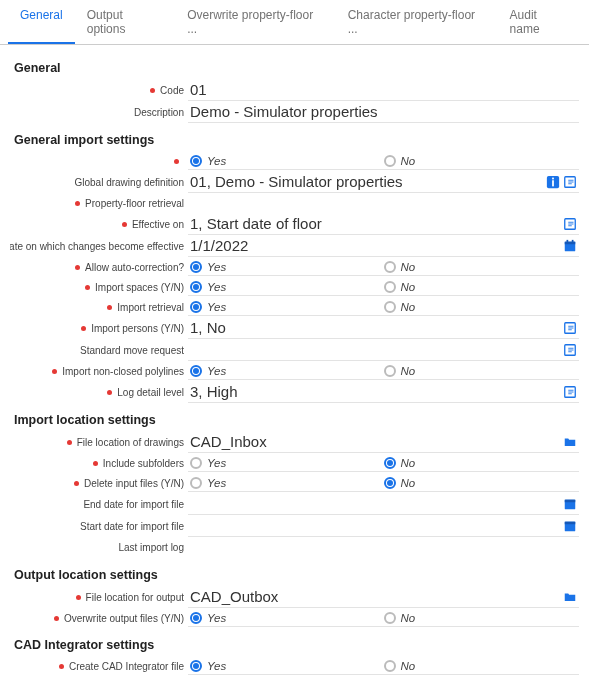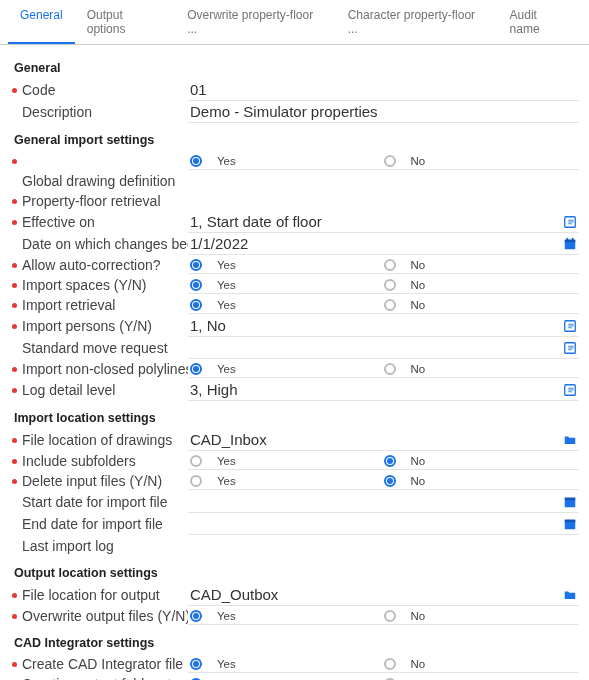--- a/index.html
+++ b/index.html
@@ -38,25 +38,26 @@
     align-items: center;
     min-height: 20px;
     padding: 0;
   }
   .label-cell {
     width: 178px;
     flex-shrink: 0;
     display: flex;
     align-items: center;
     padding: 1px 4px 1px 2px;
-    font-size: 14px;
+    font-size: 10px;
     color: #444;
     white-space: nowrap;
     overflow: hidden;
     text-overflow: ellipsis;
+    justify-content: flex-end;
   }
   .req-dot {
     width: 5px; height: 5px;
     background: #e53935;
     border-radius: 50%;
     margin-right: 5px;
     flex-shrink: 0;
   }
   .req-dot.hidden { background: transparent; }
   .value-cell {
@@ -78,24 +79,25 @@
     background: transparent;
   }
   .radio-group {
     flex: 1;
     display: flex;
   }
   .radio-opt {
     flex: 1;
     display: flex;
     align-items: flex-end;
-    gap: 15px;
+    gap: 5px;
     font-size: 11.5px;
     color: #444;
     cursor: pointer;
+    font-style: italic;
   }
   .radio-circle {
     width: 12px; height: 12px;
     border: 2px solid #bbb;
     border-radius: 50%;
     display: flex;
     align-items: center;
     justify-content: center;
   }
   .radio-circle.checked {
@@ -174,20 +176,38 @@
             <span>No</span>
           </div>
         </div>
     </div>
   </div>
   <div class="row">
     <div class="label-cell">
         <span class="req-dot hidden"></span>
         <span>Global drawing definition</span>
       </div>
+    <div class="value-cell">
+      <input type="text" value="01, Demo - Simulator properties" style="">
+      <div class="trail-icons">
+        <span class="ic">
+            <svg viewBox="0 0 16 16">
+              <rect x="1" y="1" width="14" height="14" rx="2" class="blue-fill"></rect>
+              <rect x="7" y="3" width="2" height="2" fill="#fff"></rect>
+              <rect x="7" y="6" width="2" height="7" fill="#fff"></rect>
+            </svg>
+          </span>
+        <span class="ic">
+            <svg viewBox="0 0 16 16">
+              <rect x="2" y="2" width="12" height="12" rx="1" fill="none" class="blue-stroke" stroke-width="1.5"></rect>
+              <path d="M6 6h6M6 8h6M6 10h4" class="blue-stroke" stroke-width="1"></path>
+            </svg>
+          </span>
+      </div>
+    </div>
   </div>
   <div class="row">
     <div class="label-cell">
         <span class="req-dot"></span>
         <span>Property-floor retrieval</span>
       </div>
   </div>
   <div class="row">
     <div class="label-cell">
         <span class="req-dot"></span>
@@ -398,38 +418,38 @@
           <div class="radio-opt">
             <span class="radio-circle checked"></span>
             <span>No</span>
           </div>
         </div>
       </div>
   </div>
   <div class="row">
     <div class="label-cell">
         <span class="req-dot hidden"></span>
-        <span>Start date for import file</span>
+        <span>End date for import file</span>
       </div>
     <div class="value-cell">
       <input type="text" value="" style="">
       <div class="trail-icons">
           <span class="ic">
             <svg viewBox="0 0 16 16">
               <rect x="2" y="3" width="12" height="11" rx="1" class="blue-fill"></rect>
               <rect x="2" y="3" width="12" height="3" fill="#1558b8"></rect>
             </svg>
           </span>
         </div>
     </div>
   </div>
   <div class="row">
     <div class="label-cell">
         <span class="req-dot hidden"></span>
-        <span>End date for import file</span>
+        <span>Start date for import file</span>
       </div>
     <div class="value-cell">
       <input type="text" value="" style="">
       <div class="trail-icons">
           <span class="ic">
             <svg viewBox="0 0 16 16">
               <rect x="2" y="3" width="12" height="11" rx="1" class="blue-fill"></rect>
               <rect x="2" y="3" width="12" height="3" fill="#1558b8"></rect>
             </svg>
           </span>

